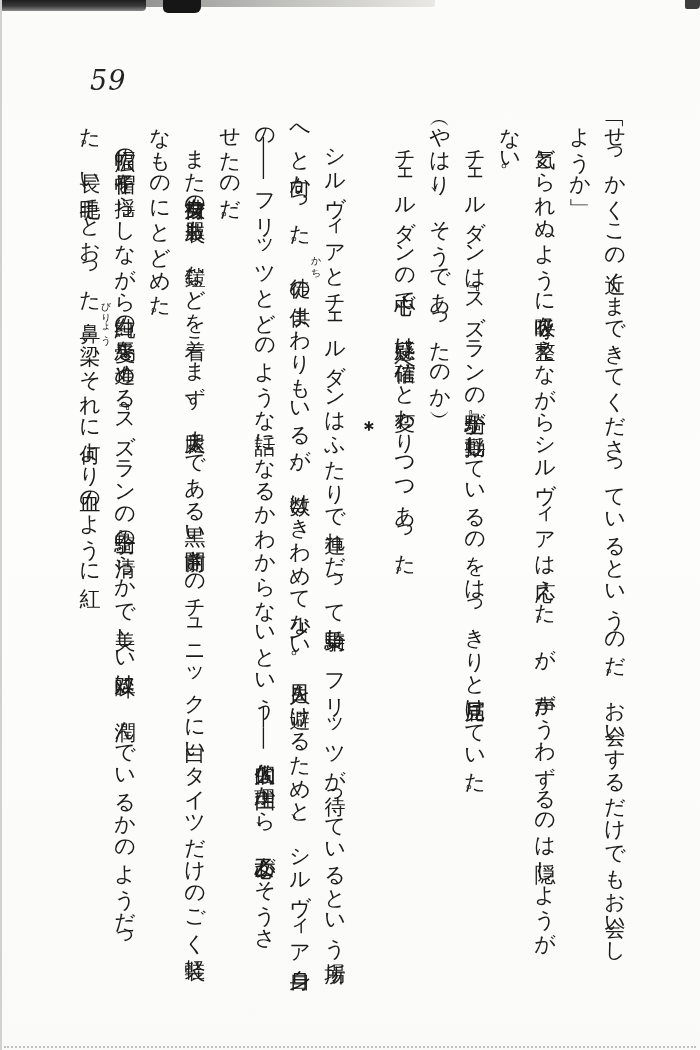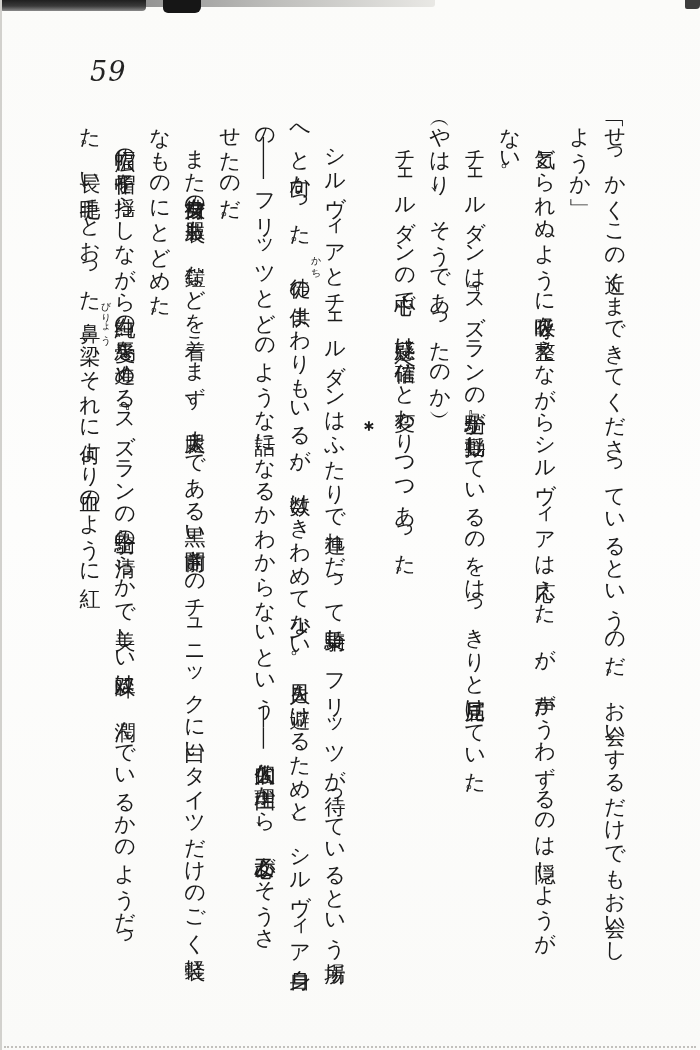--- a/index.html
+++ b/index.html
@@ -41,21 +41,21 @@
     position: absolute; left: 0; top: 0; width: 2px; height: 1050px;
     background: #d2d1cd;
   }
   .art-bottom-dots {
     position: absolute; left: 4px; bottom: 2px; width: 692px; height: 0;
     border-top: 2px dotted #b9b7b2;
     opacity: 0.85;
   }
   
   .page-number {
-    position: absolute; left: 90px; top: 56px;
+    position: absolute; left: 90px; top: 65px;
     font-size: 27px;
     font-style: italic;
     color: #232323;
     letter-spacing: 1px;
   }
   
   .text-block {
     position: absolute;
     top: 113px;
     left: 71px;

